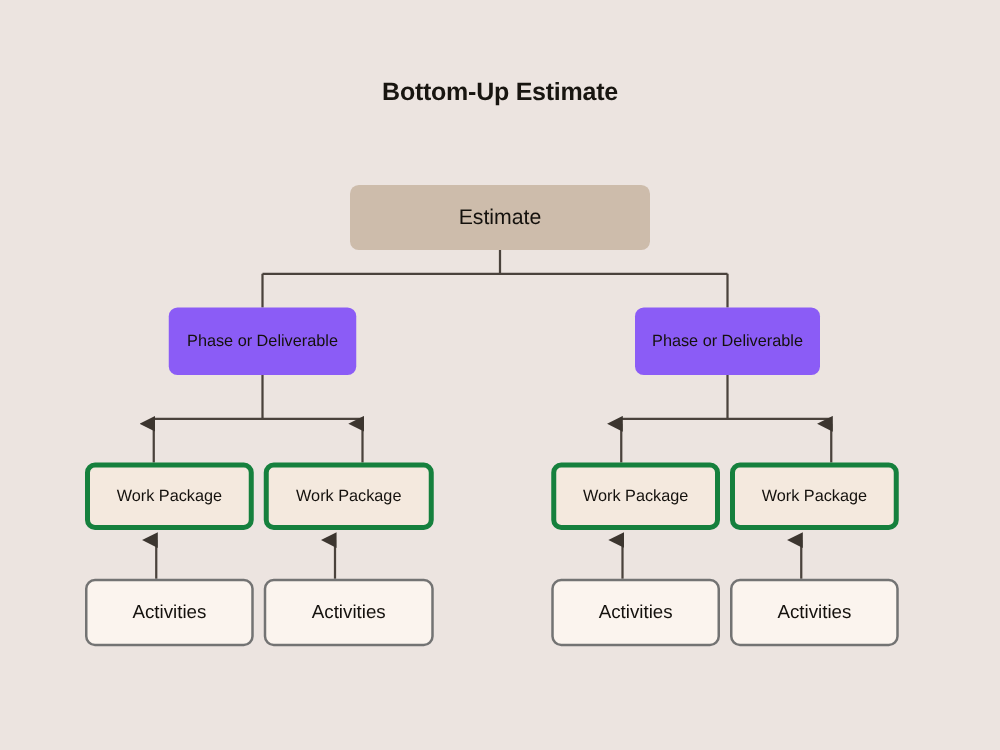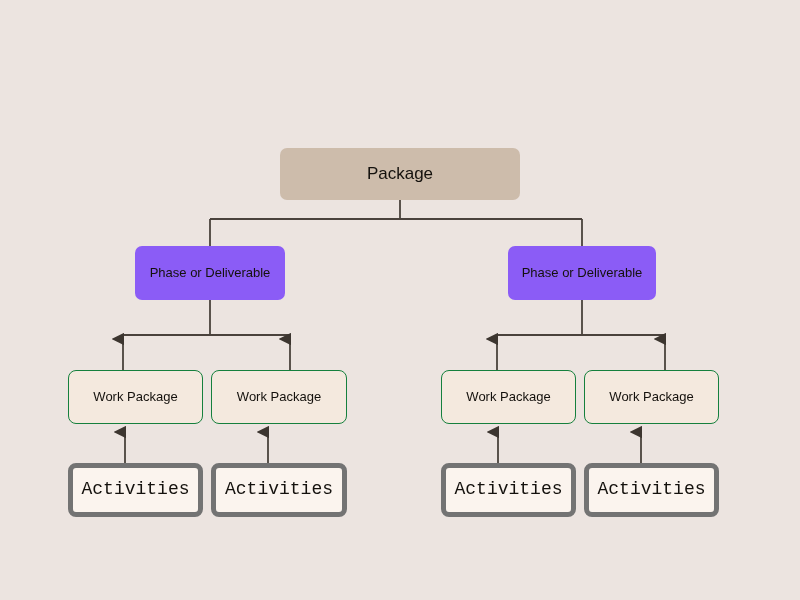--- a/index.html
+++ b/index.html
@@ -53,37 +53,37 @@
     font-size: 17px;
   }
   .node.level-phase {
     background: #8b5cf6;
     border-radius: 7px;
     font-size: 13px;
     font-weight: 500;
   }
   .node.level-work {
     background: #f4e9de;
-    border: 1px solid #15803d;
+    border: 4px solid #15803d;
     border-radius: 8px;
     font-size: 13px;
   }
   .node.level-activity {
     background: #fbf4ee;
-    border: 5px solid #737373;
+    border: 2px solid #737373;
     border-radius: 8px;
-    font-size: 18px;
-    font-family: Liberation Mono, monospace;
+    font-size: 15px;
   }
 </style>
 </head>
 <body>
 
 <div id="canvas">
 
+  <div id="title">Bottom-Up Estimate</div>
 
   <svg id="wires" viewBox="0 0 800 600" xmlns="http://www.w3.org/2000/svg">
     <defs>
       <marker id="arrowUp" viewBox="0 0 10 10" refX="5" refY="9" markerWidth="7" markerHeight="7" orient="auto-start-reverse">
         <path d="M 5 0 L 10 10 L 0 10 z" fill="#3c352f"></path>
       </marker>
     </defs>
 
     <g stroke="#4a423c" stroke-width="1.8" fill="none">
       <path d="M 400 200 L 400 219"></path>
@@ -108,21 +108,21 @@
 
     <g stroke="#4a423c" stroke-width="1.8" fill="none">
       <path d="M 125 463 L 125 432" marker-end="url(#arrowUp)"></path>
       <path d="M 268 463 L 268 432" marker-end="url(#arrowUp)"></path>
       <path d="M 498 463 L 498 432" marker-end="url(#arrowUp)"></path>
       <path d="M 641 463 L 641 432" marker-end="url(#arrowUp)"></path>
     </g>
   </svg>
 
   <div class="node level-project" style="left:280px; top:148px; width:240px; height:52px;">
-    <span>Package</span>
+    <span>Estimate</span>
   </div>
 
   <div class="node level-phase" style="left:135px; top:246px; width:150px; height:54px;">
     <span>Phase or Deliverable</span>
   </div>
   <div class="node level-phase" style="left:508px; top:246px; width:148px; height:54px;">
     <span>Phase or Deliverable</span>
   </div>
 
   <div class="node level-work" style="left:68px; top:370px; width:135px; height:54px;">

